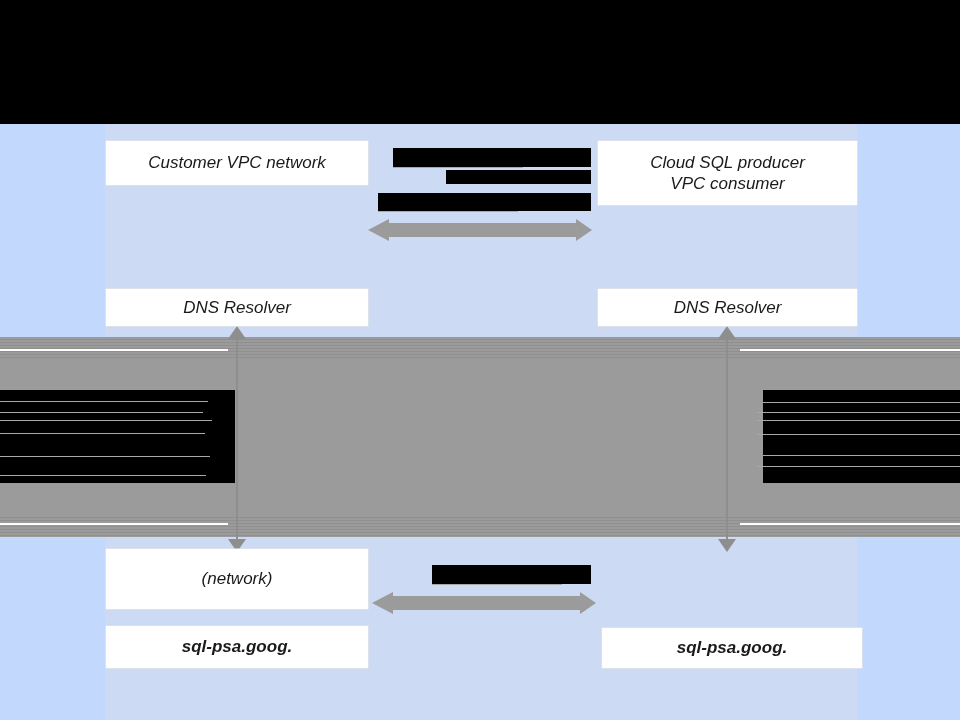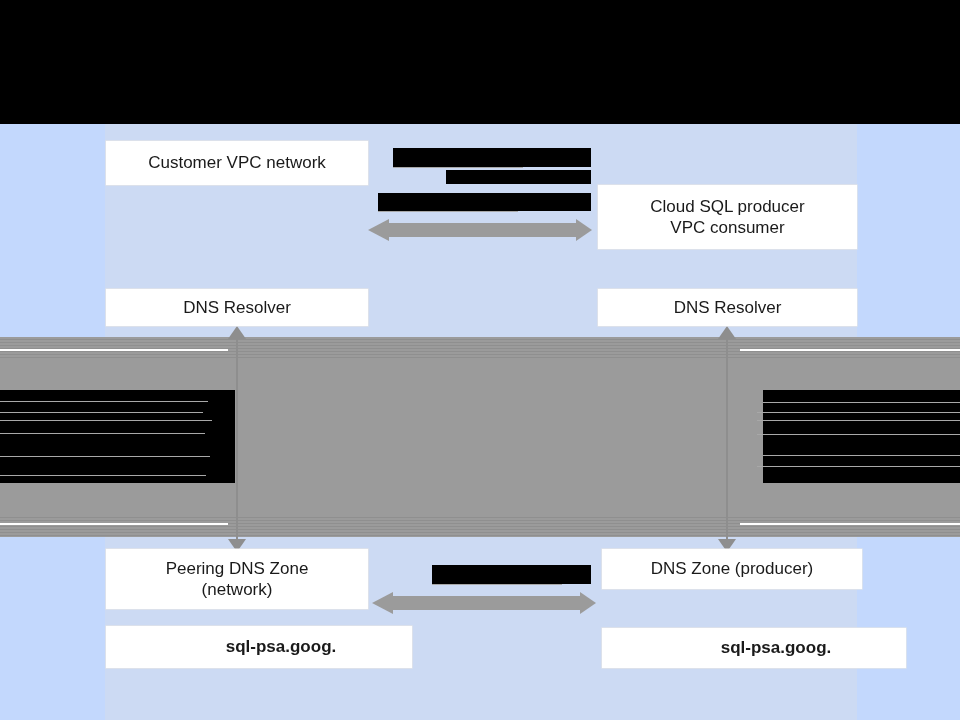--- a/index.html
+++ b/index.html
@@ -2,21 +2,21 @@
 <html><head>
 <meta charset="utf-8">
 <title>Cloud SQL PSA DNS Diagram</title>
 <style>
   html,body{margin:0;padding:0;}
   body{
     width:960px;height:720px;overflow:hidden;position:relative;
     background:#ffffff;
     font-family:"Liberation Sans","DejaVu Sans",sans-serif;
   }
-  #stage{position:absolute;inset:0;width:960px;height:720px;}
+  #stage{position:absolute;inset:0;width:960px;height:720px;font-style:italic;}
 
   
   .band{position:absolute;}
   .redact-top{left:0;top:0;width:960px;height:124px;background:#000000;}
   .outer-blue{left:0;top:124px;width:960px;height:596px;background:#c3d8fd;}
   .inner-blue{left:105px;top:124px;width:752px;height:596px;background:#ccdaf3;}
 
   
   .gray-band{left:0;top:337px;width:960px;height:200px;background:#9b9b9b;}
   
@@ -32,21 +32,21 @@
     position:absolute;height:2px;background:#ffffff;
   }
 
   
   .box{
     position:absolute;background:#ffffff;
     display:flex;align-items:center;justify-content:center;
     text-align:center;color:#1a1a1a;font-size:17px;line-height:1.25;
     box-shadow:0 0 0 0.6px #e6e6e6;
   }
-  .box.bold{font-weight:bold;font-size:17px;padding-left:44px;}
+  .box.bold{font-weight:bold;font-size:17px;}
 
   
   .redact{position:absolute;background:#000000;}
 
   
   .arrow-left{position:absolute;}
   .arrow-left .shaft{
     position:absolute;left:20px;top:0;height:100%;
     background:#9b9b9b;
   }
@@ -100,21 +100,21 @@
   <div class="vtip down" style="left:228px;top:539px;"></div>
 
   <div class="vstem" style="left:726px;top:330px;height:210px;"></div>
   <div class="vtip up" style="left:718px;top:326px;"></div>
   <div class="vtip down" style="left:718px;top:539px;"></div>
 
   <div class="box" style="left:106px;top:141px;width:262px;height:44px;">
     <span>Customer VPC network</span>
   </div>
 
-  <div class="box" style="left:598px;top:141px;width:259px;height:64px;flex-direction:column;margin-top:44px;">
+  <div class="box" style="left:598px;top:141px;width:259px;height:64px;flex-direction:column;">
     <span>Cloud SQL producer</span>
     <span>VPC consumer</span>
   </div>
 
   <div class="redact" style="left:393px;top:148px;width:198px;height:19px;"></div>
   <div class="redact" style="left:446px;top:170px;width:145px;height:14px;"></div>
   <div class="redact" style="left:378px;top:193px;width:213px;height:18px;"></div>
   <div class="trace" style="left:393px;top:167px;width:130px;"></div>
   <div class="trace" style="left:378px;top:211px;width:140px;"></div>
 
@@ -142,27 +142,23 @@
 
   <div class="redact" style="left:763px;top:390px;width:197px;height:93px;"></div>
   <div class="trace" style="left:763px;top:402px;width:197px;"></div>
   <div class="trace" style="left:757px;top:412px;width:203px;"></div>
   <div class="trace" style="left:757px;top:420px;width:203px;"></div>
   <div class="trace" style="left:757px;top:434px;width:203px;"></div>
   <div class="trace" style="left:763px;top:455px;width:197px;"></div>
   <div class="trace" style="left:757px;top:466px;width:203px;"></div>
 
   <div class="box" style="left:106px;top:549px;width:262px;height:60px;flex-direction:column;">
-    <span>Peering DNS Zone</span>
     <span>(network)</span>
   </div>
 
-  <div class="box" style="left:602px;top:549px;width:260px;height:40px;">
-    <span>DNS Zone (producer)</span>
-  </div>
 
   <div class="redact" style="left:432px;top:565px;width:159px;height:19px;"></div>
   <div class="trace" style="left:432px;top:584px;width:130px;"></div>
 
   <div class="arrow-left" style="left:372px;top:592px;width:224px;height:22px;">
     <div class="head"></div>
     <div class="shaft" style="width:188px;top:4px;height:14px;"></div>
     <div class="tail" style="left:208px;"></div>
   </div>
 

